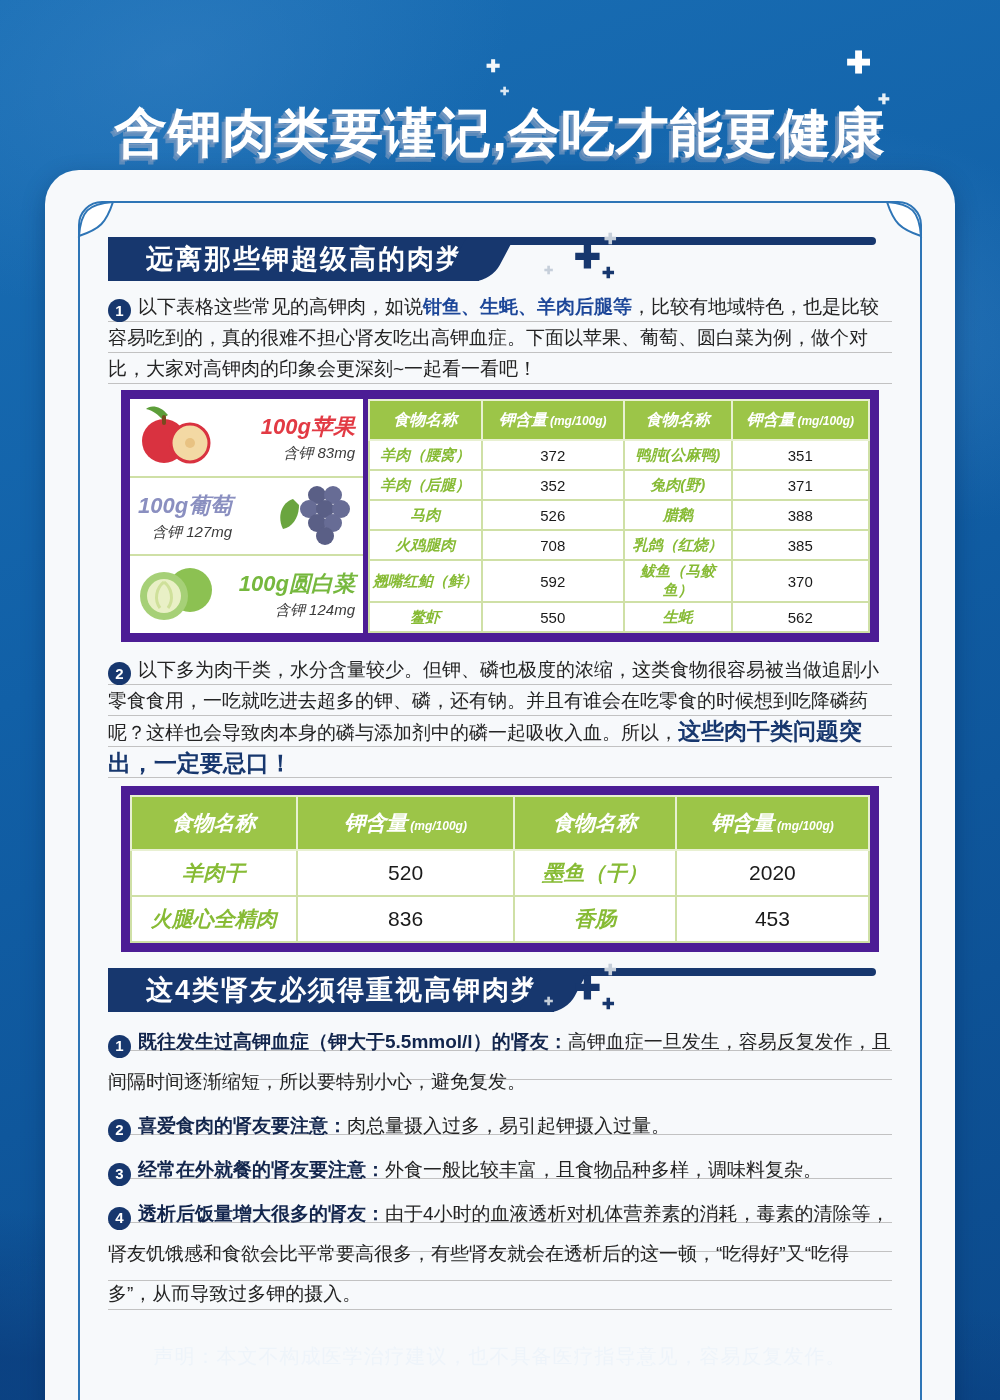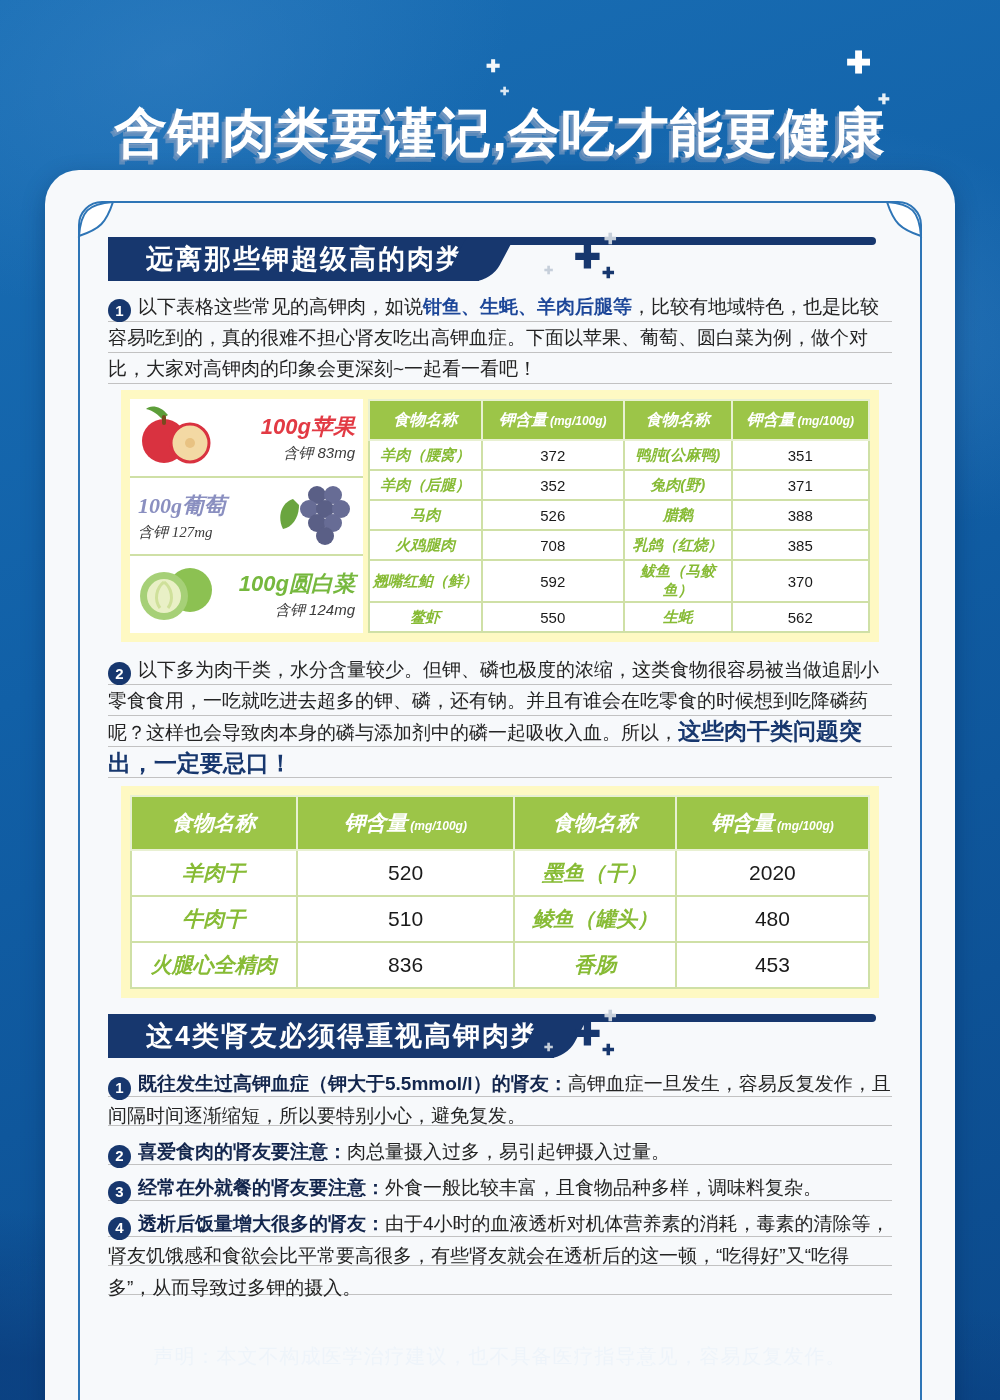--- a/index.html
+++ b/index.html
@@ -54,27 +54,27 @@
 
   .ul-text{font-size:19px;line-height:31px;color:#242424;
      background-image:repeating-linear-gradient(to bottom,transparent 0,transparent 30px,#c2c2c2 30px,#c2c2c2 31px);}
   .para{margin-top:10px;}
   .num{display:inline-flex;width:23px;height:23px;border-radius:50%;background:#17376e;color:#fff;
        font-weight:bold;font-size:15px;align-items:center;justify-content:center;margin-right:7px;
        vertical-align:-3px;}
   .hl{color:#1d4799;font-weight:bold;}
   .bigbold{color:#17376e;font-weight:900;font-size:23px;}
 
-  .gray-box{background:#fef9c3;padding:9px;display:flex;margin:6px 13px 0 13px;}
+  .gray-box{background:#4c1d95;padding:9px;display:flex;margin:6px 13px 0 13px;}
   .fruit-col{width:233px;background:#ffffff;margin-right:5px;display:flex;flex-direction:column;}
   .fruit-cell{flex:1;display:flex;align-items:center;justify-content:space-between;
               padding:3px 8px;border-bottom:2px solid #cfe0a6;}
   .fruit-cell:last-child{border-bottom:none;}
   .f-label{text-align:right;}
-  .f-label-l{text-align:left;font-family:Liberation Serif, serif;}
+  .f-label-l{text-align:right;}
   .f-name{font-size:22px;font-weight:900;font-style:italic;letter-spacing:0;}
   .f-apple{color:#e23a44;}
   .f-grape{color:#8a8fc0;}
   .f-cabbage{color:#76b83e;}
   .f-k{font-size:15px;font-style:italic;color:#3a3a3a;margin-top:2px;}
 
   table.ktable{border-collapse:collapse;background:#fff;flex:1;table-layout:fixed;}
   .ktable th{background:#9cc548;color:#fff;font-style:italic;font-weight:bold;
              border:2px solid #e8f0d2;padding:4px 1px;}
   .ktable td{border:2px solid #cfe0a6;text-align:center;padding:1px;}
@@ -87,21 +87,21 @@
   .t1 th:nth-child(3){width:21.5%;} .t1 th:nth-child(4){width:27.5%;}
   .t2{width:100%;}
   .t2 th{font-size:21px;height:44px;}
   .t2 td{height:42px;font-size:21px;}
   .t2 td.name{font-size:21px;font-family:Liberation Mono, monospace;}
   .t2 th:nth-child(1){width:22.4%;} .t2 th:nth-child(2){width:29.6%;}
   .t2 th:nth-child(3){width:21.8%;} .t2 th:nth-child(4){width:26.2%;}
   .h-unit{font-size:12px;font-weight:bold;font-style:italic;margin-left:3px;}
 
   .points{margin-top:10px;}
-  .point{margin-bottom:4px;font-size:19px;line-height:32px;color:#242424;
+  .point{margin-bottom:4px;font-size:19px;line-height:40px;color:#242424;
      background-image:repeating-linear-gradient(to bottom,transparent 0,transparent 28px,#c2c2c2 28px,#c2c2c2 29px);}
   .lead{color:#13264d;font-weight:bold;}
 
   .footer{position:absolute;bottom:30px;left:0;width:100%;text-align:center;
           color:#eef4fa;font-size:20px;letter-spacing:1px;}
 </style>
 </head>
 <body>
 
 <div class="page">
@@ -280,26 +280,20 @@
           </thead>
           <tbody>
 
               <tr>
                 <td class="name">羊肉干</td>
                 <td class="val">520</td>
                 <td class="name">墨鱼（干）</td>
                 <td class="val">2020</td>
               </tr>
 
-              <tr>
-                <td class="name">牛肉干</td>
-                <td class="val">510</td>
-                <td class="name">鲮鱼（罐头）</td>
-                <td class="val">480</td>
-              </tr>
 
 
               <tr>
                 <td class="name">火腿心全精肉</td>
                 <td class="val">836</td>
                 <td class="name">香肠</td>
                 <td class="val">453</td>
               </tr>
             </tbody>
         </table>

